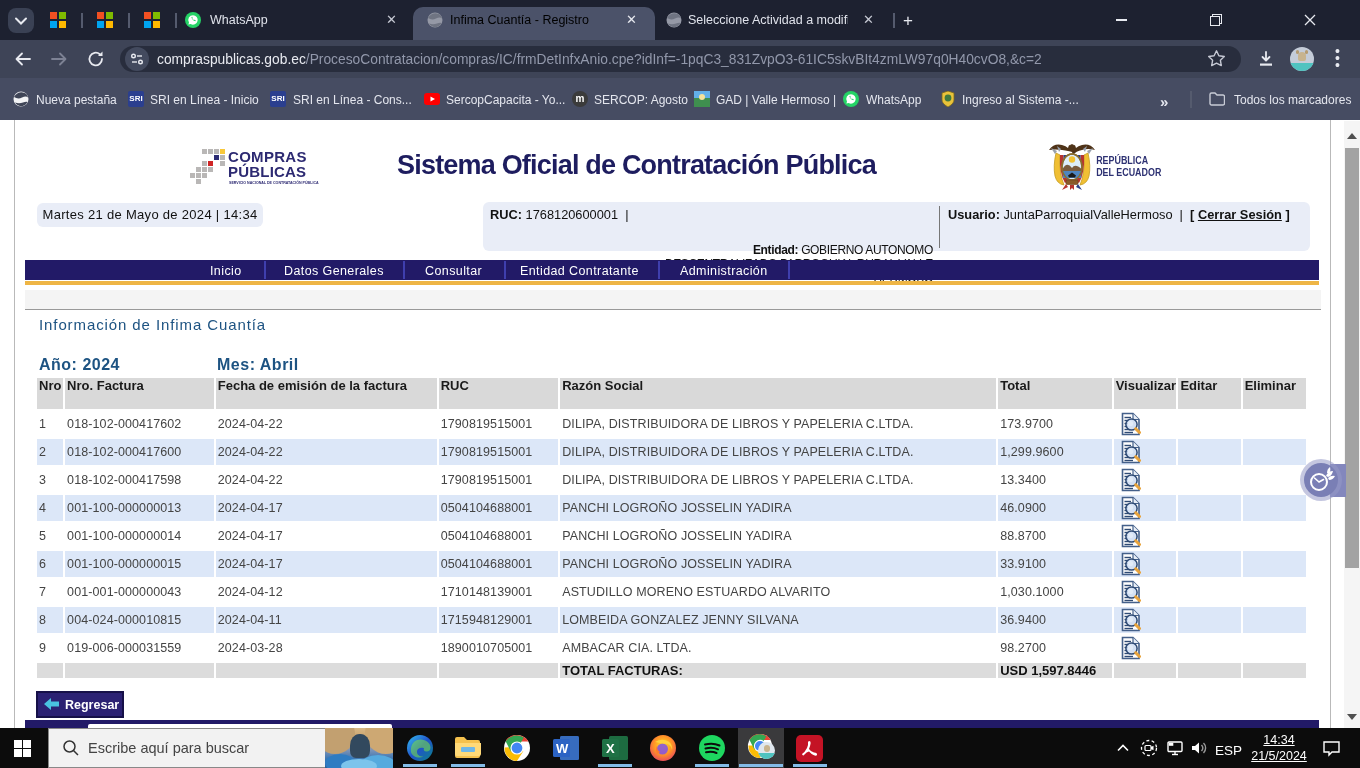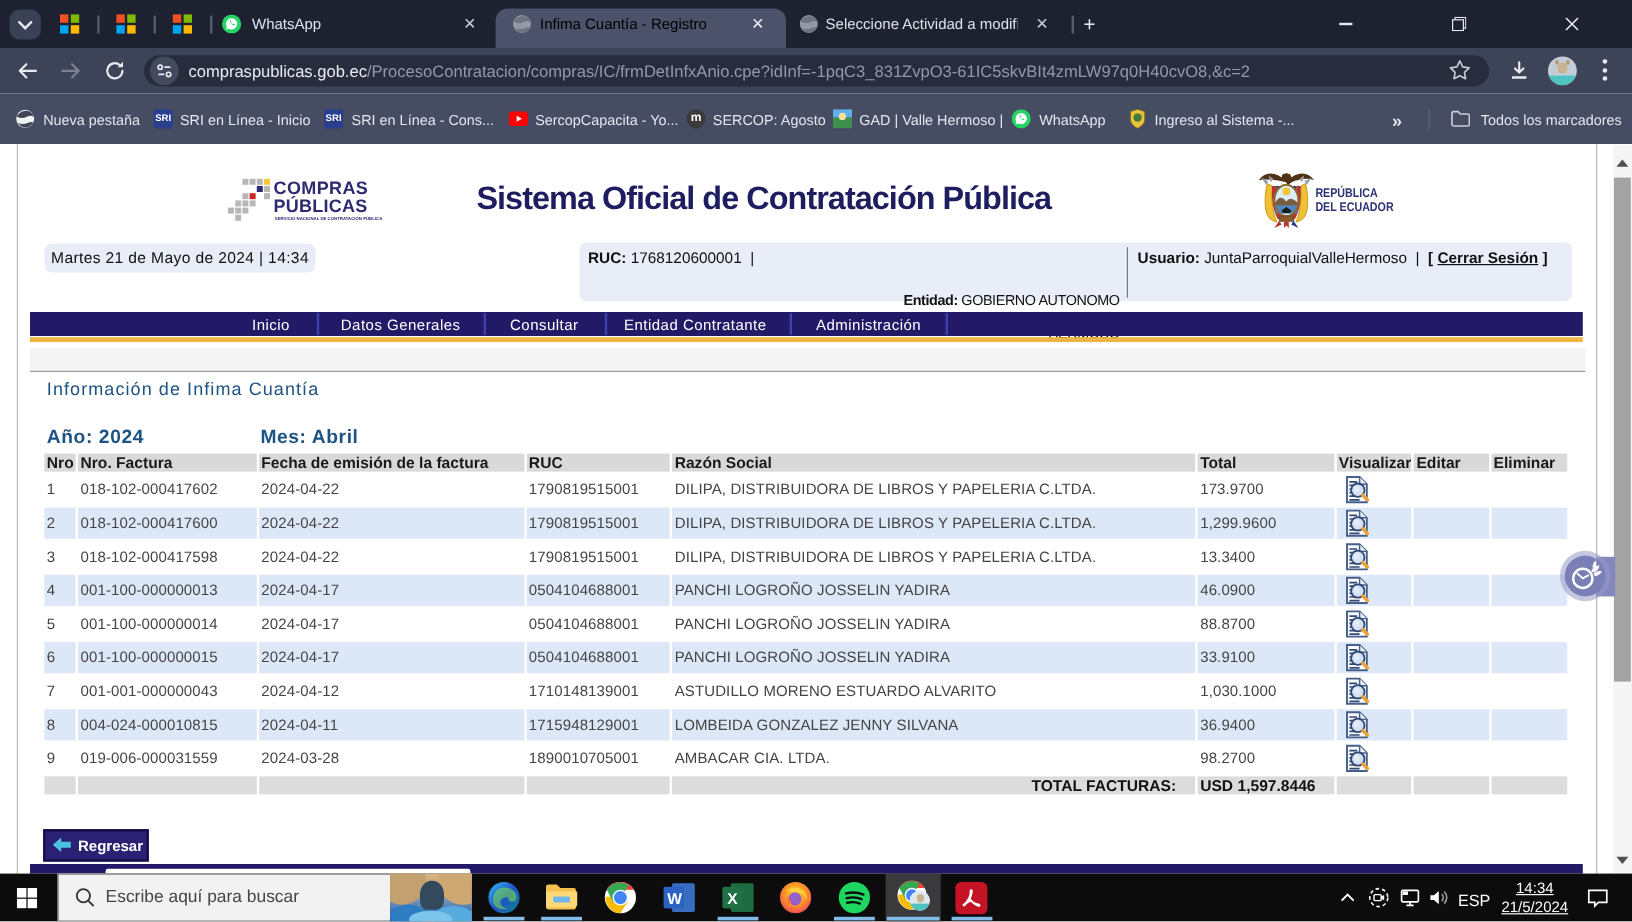--- a/index.html
+++ b/index.html
@@ -50,21 +50,21 @@
   #h1strip { left:25px; top:290px; width:1296px; height:20px; background:#f4f4f4; border-bottom:1px solid #999; }
   #h1text { left:25px; top:291px; color:#10386b; font-size:16px; letter-spacing:1.2px; }
   #h2text { left:39px; top:316px; color:#1d5382; font-size:15px; font-weight:normal; letter-spacing:0.9px; }
   #anio { left:39px; top:356px; color:#1d5382; font-size:16px; font-weight:bold; letter-spacing:0.5px;}
   #mes  { left:217px; top:356px; color:#1d5382; font-size:16px; font-weight:bold; letter-spacing:0.5px;}
 
   
   table { border-collapse:separate; border-spacing:2px; }
   #tbl { left:35px; top:376px; width:1273px; }
   #tbl th { background:#d9d9d9; font-size:13px; font-weight:bold; color:#1a1a1a;
-    text-align:left; height:15px; padding:0 0 0 2px; white-space:nowrap; }
+    text-align:left; height:15px; padding:0 0 16px 2px; white-space:nowrap; }
   #tbl td { font-size:12.5px; color:#444; letter-spacing:0.1px; height:26px; padding:0 0 0 2px; white-space:nowrap; vertical-align:middle;}
   #tbl tr.b td { background:#dce7f8; }
   #tbl td.num { text-align:left; padding-right:3px; }
   #tbl tr.total td { background:#dcdcdc; height:14px; font-weight:bold; color:#111; font-size:13px; letter-spacing:0;}
 
   
   #regresar { left:36px; top:691px; width:88px; height:27px; background:#2b2173;
     border:2px solid #161048; color:#fff; font-weight:bold; font-size:12.5px; }
 
   #pagefooter { left:25px; top:720px; width:1294px; height:8px; background:#221a67; }
@@ -566,21 +566,21 @@
               <line x1="14.7" y1="16.7" x2="18.5" y2="20.5" stroke="#e8a33c" stroke-width="3" stroke-linecap="round"></line>
             </svg></td>
           <td></td>
           <td></td>
         </tr>
     <tr class="total">
           <td></td>
           <td></td>
           <td></td>
           <td></td>
-          <td style="text-align:right;padding-right:16px;margin-top:28px;">TOTAL FACTURAS:</td>
+          <td style="text-align:left;padding-right:0;margin-top:28px;">TOTAL FACTURAS:</td>
           <td class="num">USD 1,597.8446</td>
           <td></td>
           <td></td>
           <td></td>
         </tr>
   </tbody>
     </table>
 
   <div id="regresar" class="abs">
     <svg style="position:absolute;left:6px;top:4px;" width="16" height="14" viewBox="0 0 16 14">

